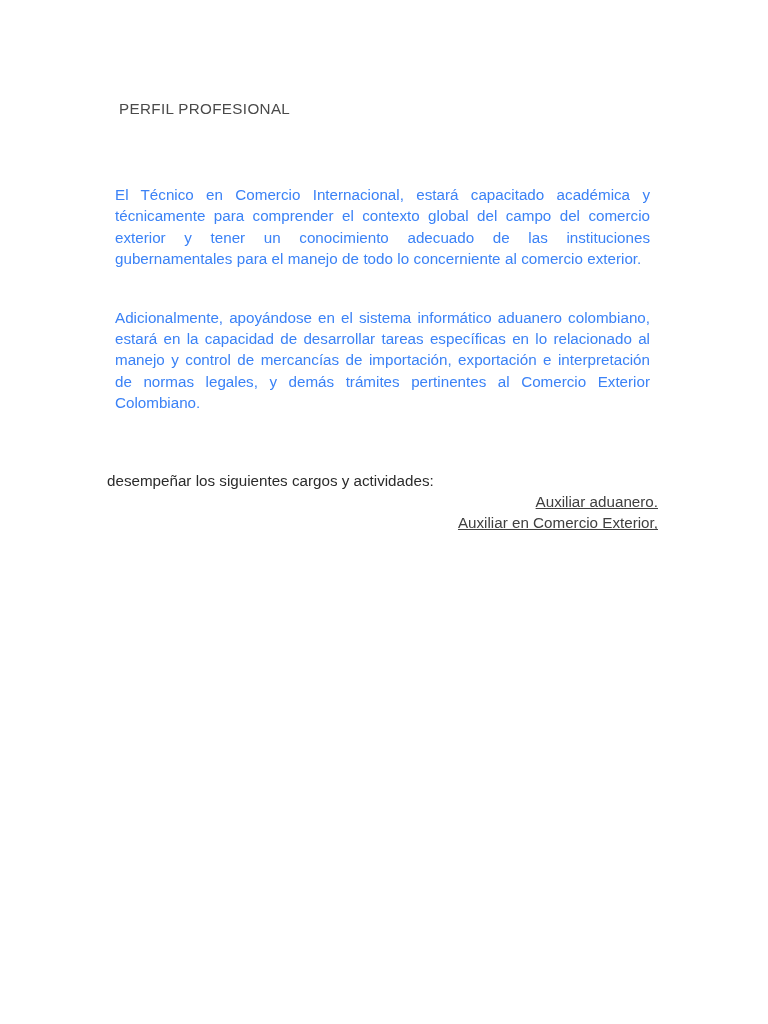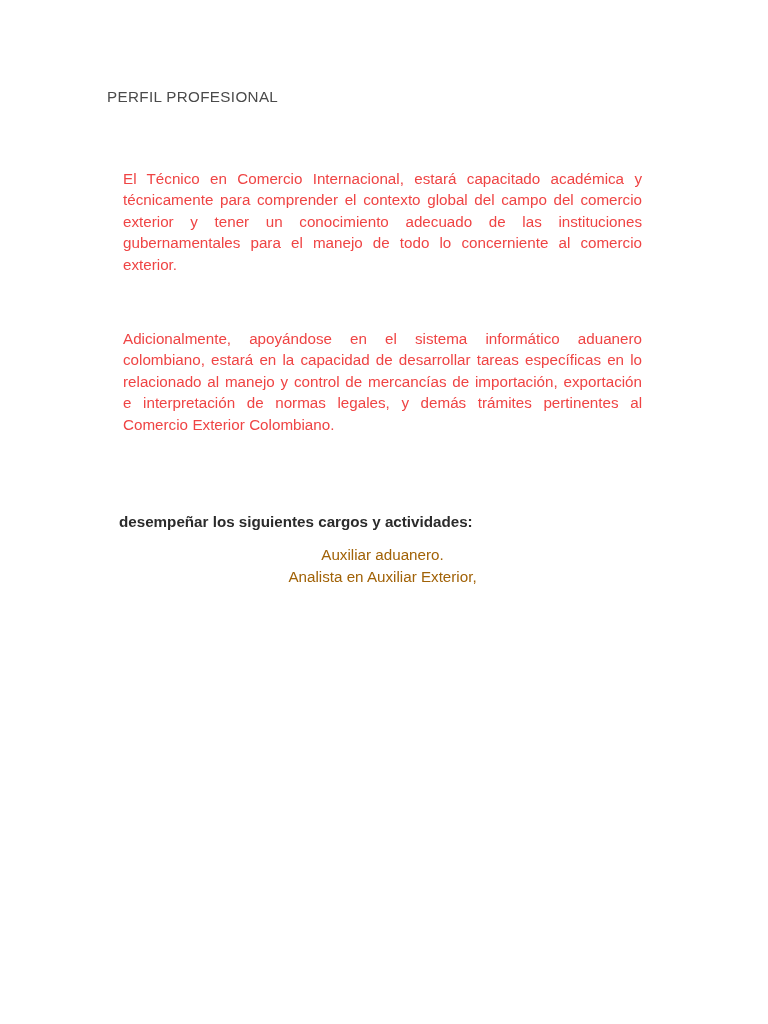--- a/index.html
+++ b/index.html
@@ -27,60 +27,60 @@
     width: 551px;
   }
 
   
   .section-heading {
     font-size: 15.2px;
     line-height: 21px;
     color: #4a4a4a;
     letter-spacing: 0.35px;
     font-weight: 400;
-    margin: 0;
+    margin: 12px;
     white-space: pre;
   }
 
   
   .body-par {
     font-size: 15.2px;
     line-height: 21.4px;
-    color: #ef4444;
-    margin: 16px;
+    color: #3b82f6;
+    margin: 8px;
     text-align: justify;
     text-justify: inter-word;
     word-spacing: 0.2px;
   }
 
   
   .gap-heading-to-par   { height: 45px; }
   .gap-par-to-par       { height: 21px; }
   .gap-par-to-heading   { height: 24px; }
   .gap-heading-to-par-2 { height: 24px; }
 
   
   .role-list {
     font-size: 15.2px;
     line-height: 21.4px;
-    color: #a16207;
+    color: #404040;
     margin: 0;
     padding: 0;
     list-style: none;
-    text-align: center;
+    text-align: right;
+    text-decoration: underline;
   }
   .role-list li { margin: 0; padding: 0; }
 
   .lead-line {
     font-size: 15.2px;
     line-height: 21.4px;
     color: #2b2b2b;
-    margin: 12px;
+    margin: 0;
     text-align: left;
-    font-weight: bold;
   }
 </style>
 </head>
 <body>
 
 <div class="page">
   <div class="content">
 
     <h1 class="section-heading">PERFIL PROFESIONAL</h1>
 
@@ -95,17 +95,17 @@
     <div class="gap-par-to-heading"></div>
 
 
     <div class="gap-heading-to-par-2"></div>
 
 
     <p class="lead-line">desempeñar los siguientes cargos y actividades:</p>
 
     <ul class="role-list">
       <li>Auxiliar aduanero.</li>
-      <li>Analista en Auxiliar Exterior,</li>
+      <li>Auxiliar en Comercio Exterior,</li>
     </ul>
 
   </div>
 </div>
 
 </body></html>

